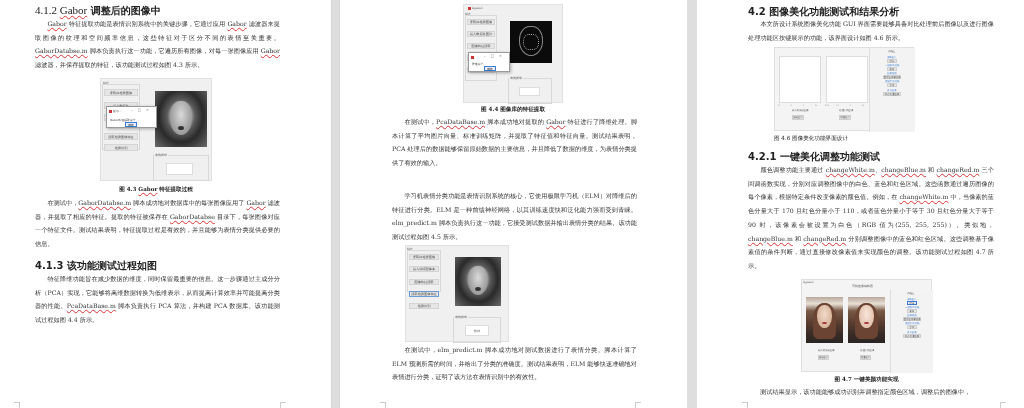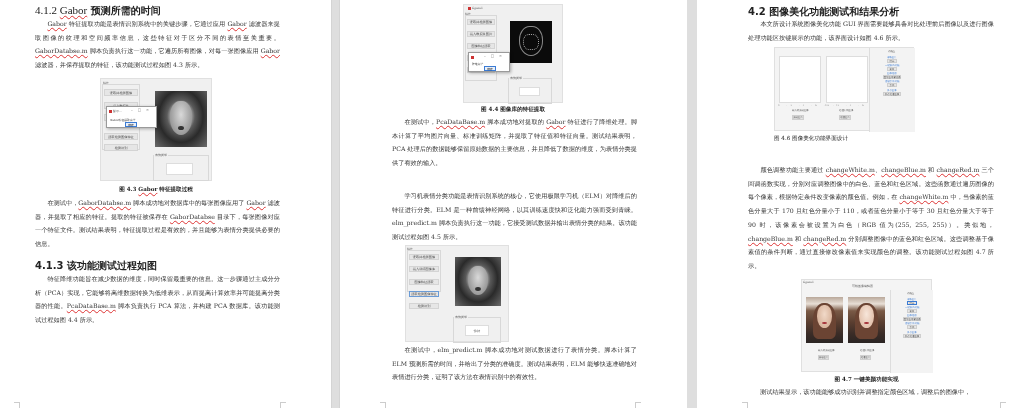--- a/index.html
+++ b/index.html
@@ -53,21 +53,21 @@
   .portrait .pf { position: absolute; left: 30%; top: 18%; width: 40%; height: 50%; border-radius: 45% 45% 50% 50%; background: radial-gradient(ellipse at 50% 40%, #f1d9c8, #d8b49c 70%, #9a6a50 100%); }
   .portrait .hair { position: absolute; left: 18%; top: 12%; width: 64%; height: 80%; border-radius: 45% 45% 20% 20%; background: #6b4433; }
   .portrait .lips { position: absolute; left: 44%; top: 55%; width: 12%; height: 4%; border-radius: 50%; background: #a6333a; }
   .corner { position: absolute; width: 6px; height: 6px; }
 </style>
 </head>
 <body>
 
 <div class="page p1">
   <div class="h2 serif-num" style="left:35px; top:4px;">
-    <span>4.1.2 </span><span class="u">Gabor</span><span style="font-family:'DejaVu Sans',sans-serif;font-weight:bold;font-size:10px;"> 预测所需的时间</span>
+    <span>4.1.2 </span><span class="u">Gabor</span><span style="font-family:'DejaVu Sans',sans-serif;font-weight:bold;font-size:10px;"> 调整后的图像中</span>
   </div>
 
   <div class="para" style="left:35px; top:17px; width:245px;">
     <span class="u">Gabor</span><span> 特征提取功能是表情识别系统中的关键步骤，它通过应用 </span><span class="u">Gabor</span><span> 滤波器来提取图像的纹理和空间频率信息，这些特征对于区分不同的表情至关重要。</span><span class="u">GaborDatabse.m</span><span> 脚本负责执行这一功能，它遍历所有图像，对每一张图像应用 </span><span class="u">Gabor</span><span> 滤波器，并保存提取的特征，该功能测试过程如图 4.3 所示。</span>
   </div>
 
   <div class="gui" style="left:100px; top:78px; width:112px; height:103px;">
     <div class="win-title" style="left:2px; top:2px;">操作</div>
     <div class="grp" style="left:1px; top:5px; width:38px; height:66px;"></div>
     <div class="btn" style="left:3px; top:10px; width:34px; height:7px;">读取待检测图像</div>
@@ -189,20 +189,21 @@
       <div class="lbl-link" style="left:17px; top:24px;">图像增强</div>
       <div class="mini-btn" style="left:13px; top:27px; width:18px; height:4px;">直方图均衡增强</div>
       <div class="lbl-link" style="left:15px; top:32px;">滤波去噪功能</div>
       <div class="mini-btn" style="left:17px; top:35px; width:10px; height:4px;">去噪</div>
       <div class="lbl-link" style="left:17px; top:41px;">保存图像</div>
       <div class="mini-btn" style="left:13px; top:44px; width:18px; height:4px;">保存处理图像</div>
     </div>
   </div>
   <div class="caption plain" style="left:77px; top:135px;">图 4.6  图像美化功能界面设计</div>
 
+  <div class="h2" style="left:51px; top:150px;">4.2.1 一键美化调整功能测试</div>
   <div class="para" style="left:51px; top:163px; width:246px;">
     <span>颜色调整功能主要通过 </span><span class="u">changeWhite.m</span><span>、</span><span class="u">changeBlue.m</span><span> 和 </span><span class="u">changeRed.m</span><span> 三个回调函数实现，分别对应调整图像中的白色、蓝色和红色区域。这些函数通过遍历图像的每个像素，根据特定条件改变像素的颜色值。例如，在 </span><span class="u">changeWhite.m</span><span> 中，当像素的蓝色分量大于 170 且红色分量小于 110，或者蓝色分量小于等于 30 且红色分量大于等于 90 时，该像素会被设置为白色（RGB 值为(255, 255, 255)）。类似地，</span><span class="u">changeBlue.m</span><span> 和 </span><span class="u">changeRed.m</span><span> 分别调整图像中的蓝色和红色区域。这些调整基于像素值的条件判断，通过直接修改像素值来实现颜色的调整。该功能测试过程如图 4.7 所示。</span>
   </div>
 
   <div class="gui" style="left:104px; top:279px; width:131px; height:93px; background:#f4f4f4;">
     <div class="win-title" style="left:1px; top:0;">figure1</div>
     <div class="small-lbl" style="left:50px; top:4px; font-size:3px;">可视图像编辑器</div>
     <div class="portrait" style="left:4px; top:17px; width:37px; height:46px;">
         <div class="hair"></div>
         <div class="pf"></div>

